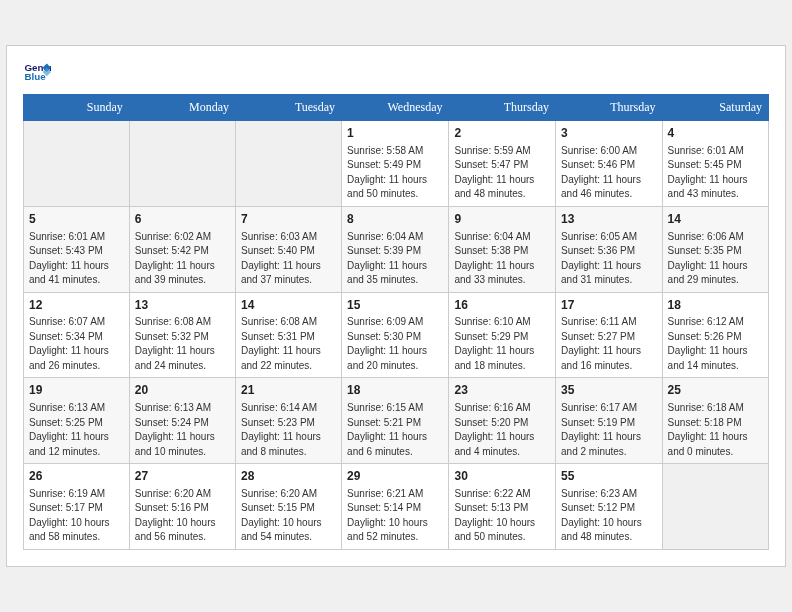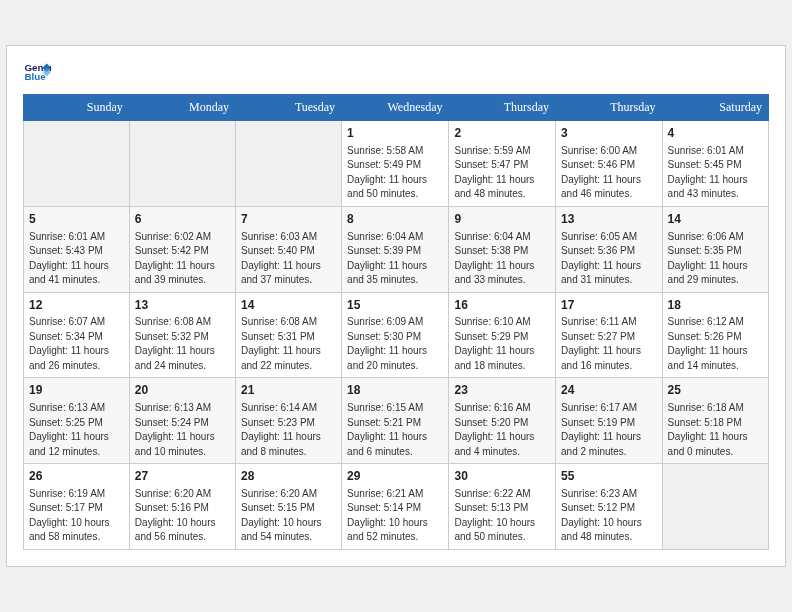--- a/index.html
+++ b/index.html
@@ -224,21 +224,21 @@
           </td>
           <td>
             <span class="day-num">18</span>
             <div class="day-info">Sunrise: 6:15 AM<br>Sunset: 5:21 PM<br>Daylight: 11 hours<br>and 6 minutes.</div>
           </td>
           <td>
             <span class="day-num">23</span>
             <div class="day-info">Sunrise: 6:16 AM<br>Sunset: 5:20 PM<br>Daylight: 11 hours<br>and 4 minutes.</div>
           </td>
           <td>
-            <span class="day-num">24</span>
+            <span class="day-num">35</span>
             <div class="day-info">Sunrise: 6:17 AM<br>Sunset: 5:19 PM<br>Daylight: 11 hours<br>and 2 minutes.</div>
           </td>
           <td>
             <span class="day-num">25</span>
             <div class="day-info">Sunrise: 6:18 AM<br>Sunset: 5:18 PM<br>Daylight: 11 hours<br>and 0 minutes.</div>
           </td>
         </tr>
         <tr>
           <td>
             <span class="day-num">26</span>

